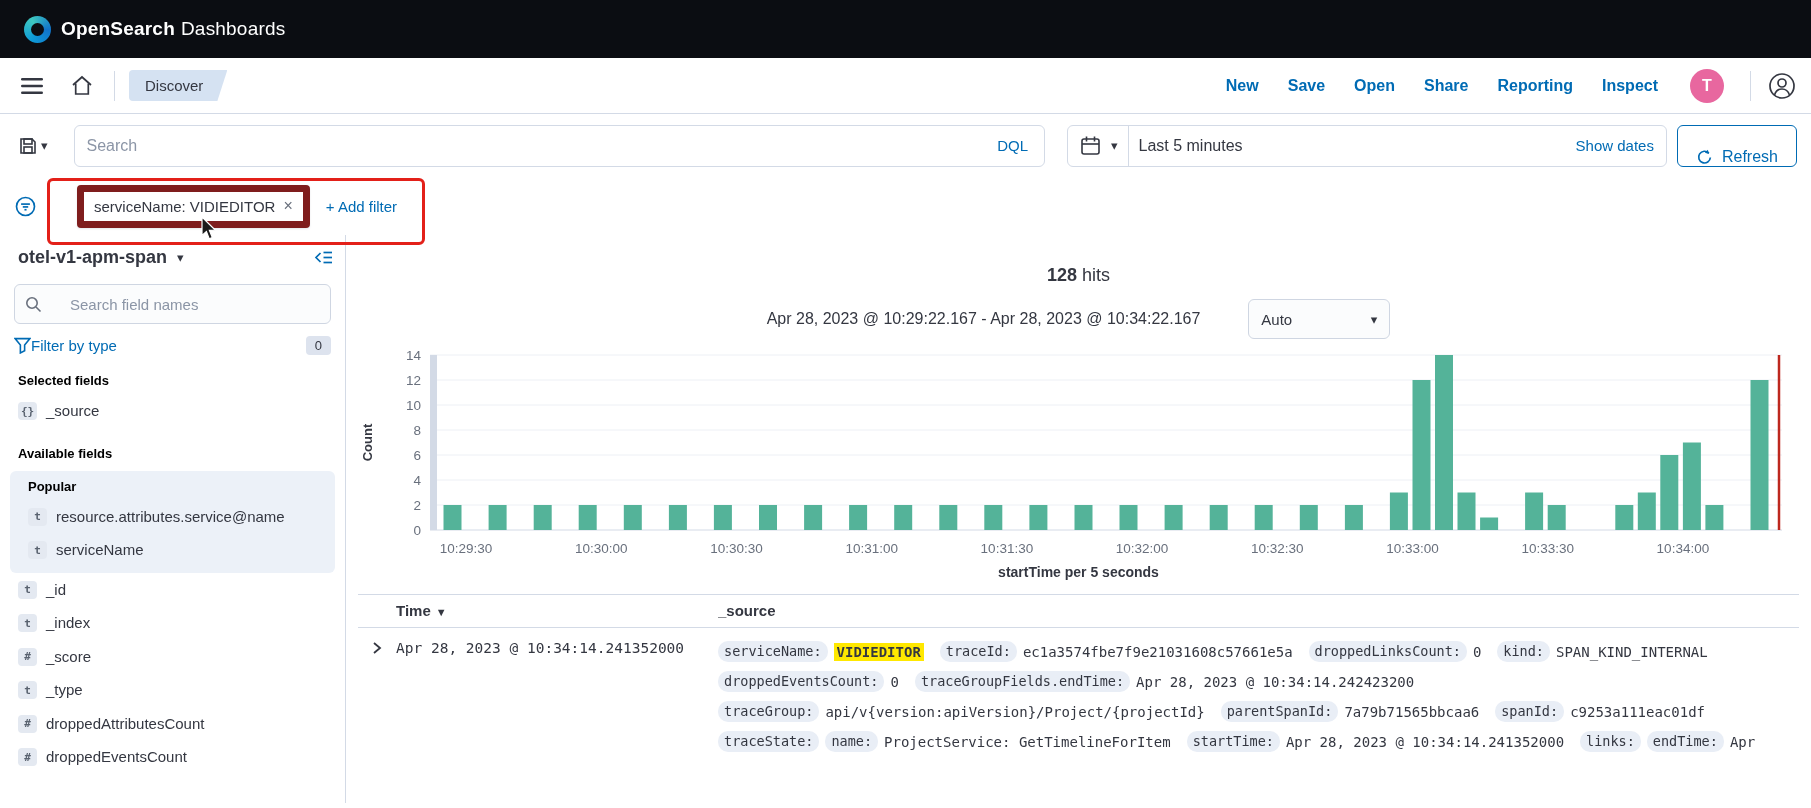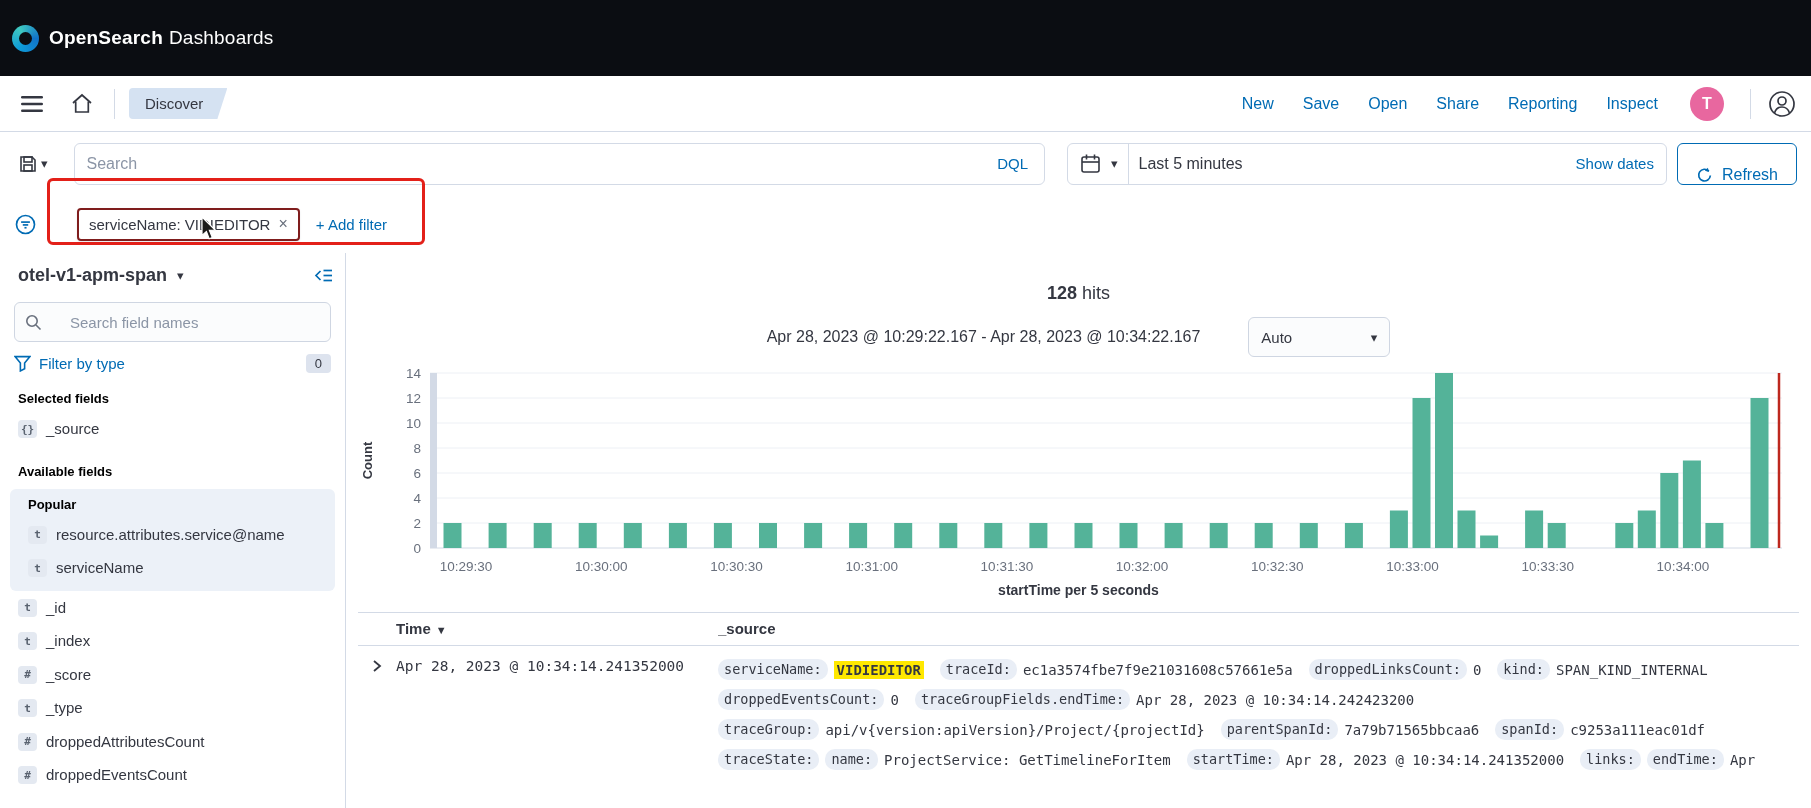--- a/index.html
+++ b/index.html
@@ -5,38 +5,38 @@
   * { margin:0; padding:0; box-sizing:border-box; }
   html,body { width:1811px; height:808px; overflow:hidden; }
   body {
     font-family:"Liberation Sans","DejaVu Sans",sans-serif;
     color:#343741; background:#fff; position:relative; cursor:default;
   }
   .mono { font-family:"DejaVu Sans Mono","Liberation Mono",monospace; }
   a { text-decoration:none; }
 
   
-  .app-header { height:76px; background:#0b0d12; display:flex; align-items:center; padding:0 12px; }
+  .app-header { height:58px; background:#0b0d12; display:flex; align-items:center; padding:0 24px; }
   .logo { display:flex; align-items:center; gap:10px; }
   .logo-mark { width:27px; height:27px; border-radius:50%;
     background:conic-gradient(from 210deg,#0e9bd8,#3fc8c0,#1173c9,#0e9bd8);
     display:flex; align-items:center; justify-content:center; }
   .logo-hole { width:13px; height:13px; border-radius:50%; background:#0b0d12; }
   .brand { color:#fff; font-size:19px; letter-spacing:.2px; }
   .brand b { font-weight:700; }
   .brand-light { font-weight:400; margin-left:6px; }
 
   
   .toolbar { height:56px; display:flex; align-items:center; padding:0 14px; gap:14px; border-bottom:1px solid #d3dae6; background:#fff; }
   .icon-btn { background:none; border:none; width:36px; height:36px; display:flex; align-items:center; justify-content:center; cursor:pointer; }
   .vsep { width:1px; height:30px; background:#d3dae6; }
   .breadcrumb { background:#d5e2f2; color:#343741; font-size:15px; padding:7px 24px 7px 16px;
     border-radius:4px 0 0 4px; clip-path:polygon(0 0,100% 0,calc(100% - 10px) 100%,0 100%); }
   .toolbar-spacer { flex:1; }
-  .nav-links { display:flex; align-items:flex-start; gap:29px; margin-right:18px; }
+  .nav-links { display:flex; align-items:flex-start; gap:29px; margin-right:18px;font-weight:bold; }
   .nav-link { color:var(--accent,#006BB4); font-size:16px; cursor:pointer; }
   .avatar { width:34px; height:34px; border-radius:50%; background:#e8679f; color:#fff; font-size:16px; font-weight:700;
     display:flex; align-items:center; justify-content:center; margin-right:12px; }
   .profile-wrap { margin-left:2px; display:flex; align-items:center; }
 
   
   .query-row { height:63px; display:flex; align-items:center; padding:0 14px; gap:10px; background:#fff; }
   .save-query { display:flex; align-items:center; gap:3px; padding:0 4px; background:none; border:none; cursor:pointer; }
   .box { border:1px solid #d3dae6; border-radius:6px; height:42px; display:flex; align-items:center; background:#fff;margin-left:12px; }
   .search-box { flex:1; padding:0 12px; gap:8px; }
@@ -46,21 +46,21 @@
   .date-box { width:600px; padding:0 12px; gap:10px; }
   .date-box .inner-sep { width:1px; height:40px; background:#d3dae6; }
   .time-range-text { font-size:16px; color:#343741; cursor:pointer; }
   .date-spacer { flex:1; }
   .show-dates { color:var(--accent,#006BB4); font-size:15px; font-weight:500; background:none; border:none; cursor:pointer; }
   .refresh-btn { display:flex; align-items:flex-end; gap:9px; height:42px; padding:0 18px; border:1px solid var(--accent,#006BB4);
     border-radius:6px; background:#fff; color:var(--accent,#006BB4); font-size:16px; font-weight:500; cursor:pointer; }
 
   
   .filter-row { height:58px; display:flex; align-items:center; padding:0 14px; gap:16px; }
-  .filter-pill { display:flex; align-items:center; gap:8px; border:2px solid #7f1d1d; border-radius:4px; background:#fff;
+  .filter-pill { display:flex; align-items:center; gap:8px; border:7px solid #7f1d1d; border-radius:4px; background:#fff;
     padding:6px 10px; font-size:15px; color:#343741; box-shadow:0 1px 2px rgba(152,162,179,.25); cursor:pointer; margin-left:24px; }
   .pill-x { color:#69707d; font-size:16px; cursor:pointer; line-height:1; }
   .add-filter { color:var(--accent,#006BB4); font-size:15px; background:none; border:none; cursor:pointer; }
 
   
   .annotation-box { position:absolute; left:47px; top:178px; width:378px; height:67px;
     border:3px solid var(--annotation,#e32019); border-radius:6px; pointer-events:none; z-index:50; }
   .annotation-cursor { position:absolute; left:198px; top:216px; z-index:51; pointer-events:none; }
 
   
@@ -71,21 +71,21 @@
   .index-btn { display:flex; align-items:center; gap:10px; background:none; border:none; cursor:pointer;
     font-size:18px; font-weight:600; color:#343741; font-family:inherit; }
   .caret-down { font-size:13px; color:#343741; }
   .collapse-btn { margin-left:auto; background:none; border:none; cursor:pointer; display:flex; }
 
   .field-search { margin:16px 14px 0 14px; border:1px solid #cfd6e2; border-radius:6px; background:#fbfcfd;
     height:40px; display:flex; align-items:center; gap:8px; padding:0 10px; }
   .field-search input { border:none; outline:none; background:transparent; font-size:15px; flex:1; font-family:inherit; color:#343741;margin-left:20px; }
   .field-search input::placeholder { color:#8b95a6; }
 
-  .filter-type-row { display:flex; align-items:center; gap:8px; margin:12px 14px 0 14px; cursor:pointer; }
+  .filter-type-row { display:flex; align-items:center; margin:12px 14px 0 14px; cursor:pointer; }
   .filter-type-label { color:var(--accent,#006BB4); font-size:15px; }
   .count-badge { margin-left:auto; background:#dde3ee; color:#343741; font-size:13px; border-radius:4px; padding:2px 9px; }
 
   .side-heading { font-size:13px; font-weight:700; color:#000000; margin:18px 18px 6px 18px; }
   .field-row { display:flex; align-items:flex-start; gap:9px; padding:7px 14px 7px 18px; cursor:pointer; }
   .type-badge { flex-shrink:0; width:19px; height:18px; border-radius:4px; background:#e4e9f1; color:#5a6370;
     font-size:11px; font-weight:700; display:flex; align-items:center; justify-content:center; margin-top:1px;
     font-family:"DejaVu Sans Mono",monospace; }
   .field-name { font-size:15px; color:#343741; word-break:break-all; line-height:1.3; }
   .popular-panel { background:#ecf1f8; border-radius:6px; margin:10px 10px 0 10px; padding:8px 0 6px 0; }

